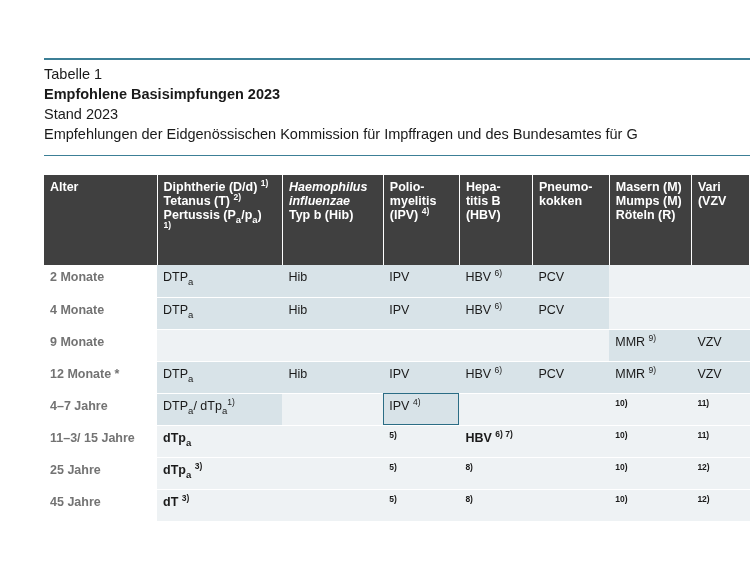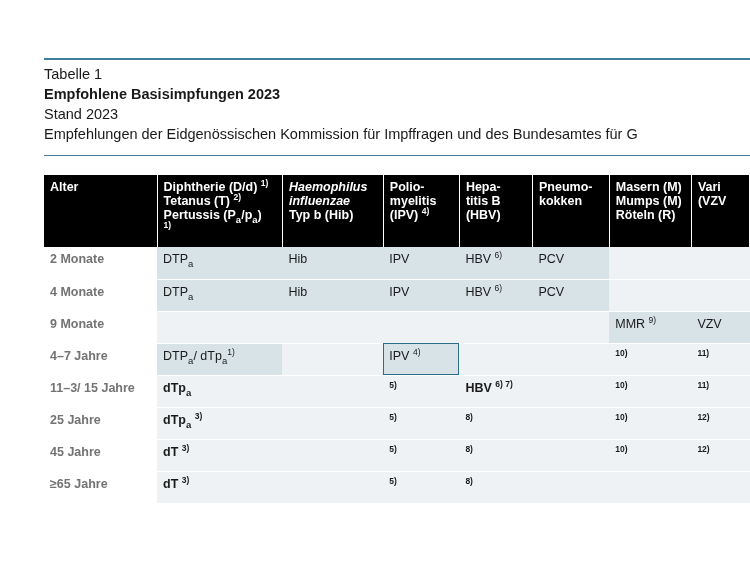--- a/index.html
+++ b/index.html
@@ -60,27 +60,27 @@
     border-collapse: collapse;
     table-layout: fixed;
     font-size: 12.5px;
   }
   table.vax th, table.vax td {
     vertical-align: top;
     padding: 5px 5px 4px 6px;
     box-sizing: border-box;
   }
   thead th {
-    background: #000000;
+    background: #404040;
     color: #ffffff;
     text-align: left;
     font-weight: bold;
     font-size: 12.5px;
     line-height: 14px;
-    height: 72px;
+    height: 90px;
     border-right: 1px solid #ffffff;
   }
   thead th.ital {
     font-style: italic;
   }
   thead th .reg {
     font-style: normal;
   }
   tbody td {
     border-bottom: 1px solid #ffffff;
@@ -199,20 +199,30 @@
         <td class="age">9 Monate</td>
         <td class="cell empty"></td>
         <td class="cell empty"></td>
         <td class="cell empty"></td>
         <td class="cell empty"></td>
         <td class="cell empty"></td>
         <td class="cell filled">MMR <sup>9)</sup></td>
         <td class="cell filled">VZV</td>
       </tr>
 
+      <tr>
+        <td class="age">12 Monate *</td>
+        <td class="cell filled">DTP<span class="sub">a</span></td>
+        <td class="cell filled">Hib</td>
+        <td class="cell filled">IPV</td>
+        <td class="cell filled">HBV <sup>6)</sup></td>
+        <td class="cell filled">PCV</td>
+        <td class="cell filled">MMR <sup>9)</sup></td>
+        <td class="cell filled">VZV</td>
+      </tr>
 
       <tr>
         <td class="age">4–7 Jahre</td>
         <td class="cell filled">DTP<span class="sub">a</span>/ dTp<span class="sub">a</span><sup>1)</sup></td>
         <td class="cell empty"></td>
         <td class="cell filled boxed">IPV <sup>4)</sup></td>
         <td class="cell empty"></td>
         <td class="cell empty"></td>
         <td class="cell empty footnote-only"><sup>10)</sup></td>
         <td class="cell empty footnote-only"><sup>11)</sup></td>
@@ -244,27 +254,17 @@
         <td class="age">45 Jahre</td>
         <td class="cell empty">dT <sup>3)</sup></td>
         <td class="cell empty"></td>
         <td class="cell empty footnote-only"><sup>5)</sup></td>
         <td class="cell empty footnote-only"><sup>8)</sup></td>
         <td class="cell empty"></td>
         <td class="cell empty footnote-only"><sup>10)</sup></td>
         <td class="cell empty footnote-only"><sup>12)</sup></td>
       </tr>
 
-      <tr>
-        <td class="age">≥65 Jahre</td>
-        <td class="cell empty">dT <sup>3)</sup></td>
-        <td class="cell empty"></td>
-        <td class="cell empty footnote-only"><sup>5)</sup></td>
-        <td class="cell empty footnote-only"><sup>8)</sup></td>
-        <td class="cell empty"></td>
-        <td class="cell empty"></td>
-        <td class="cell empty"></td>
-      </tr>
 
     </tbody>
   </table>
 
 </div>
 
 </body></html>

